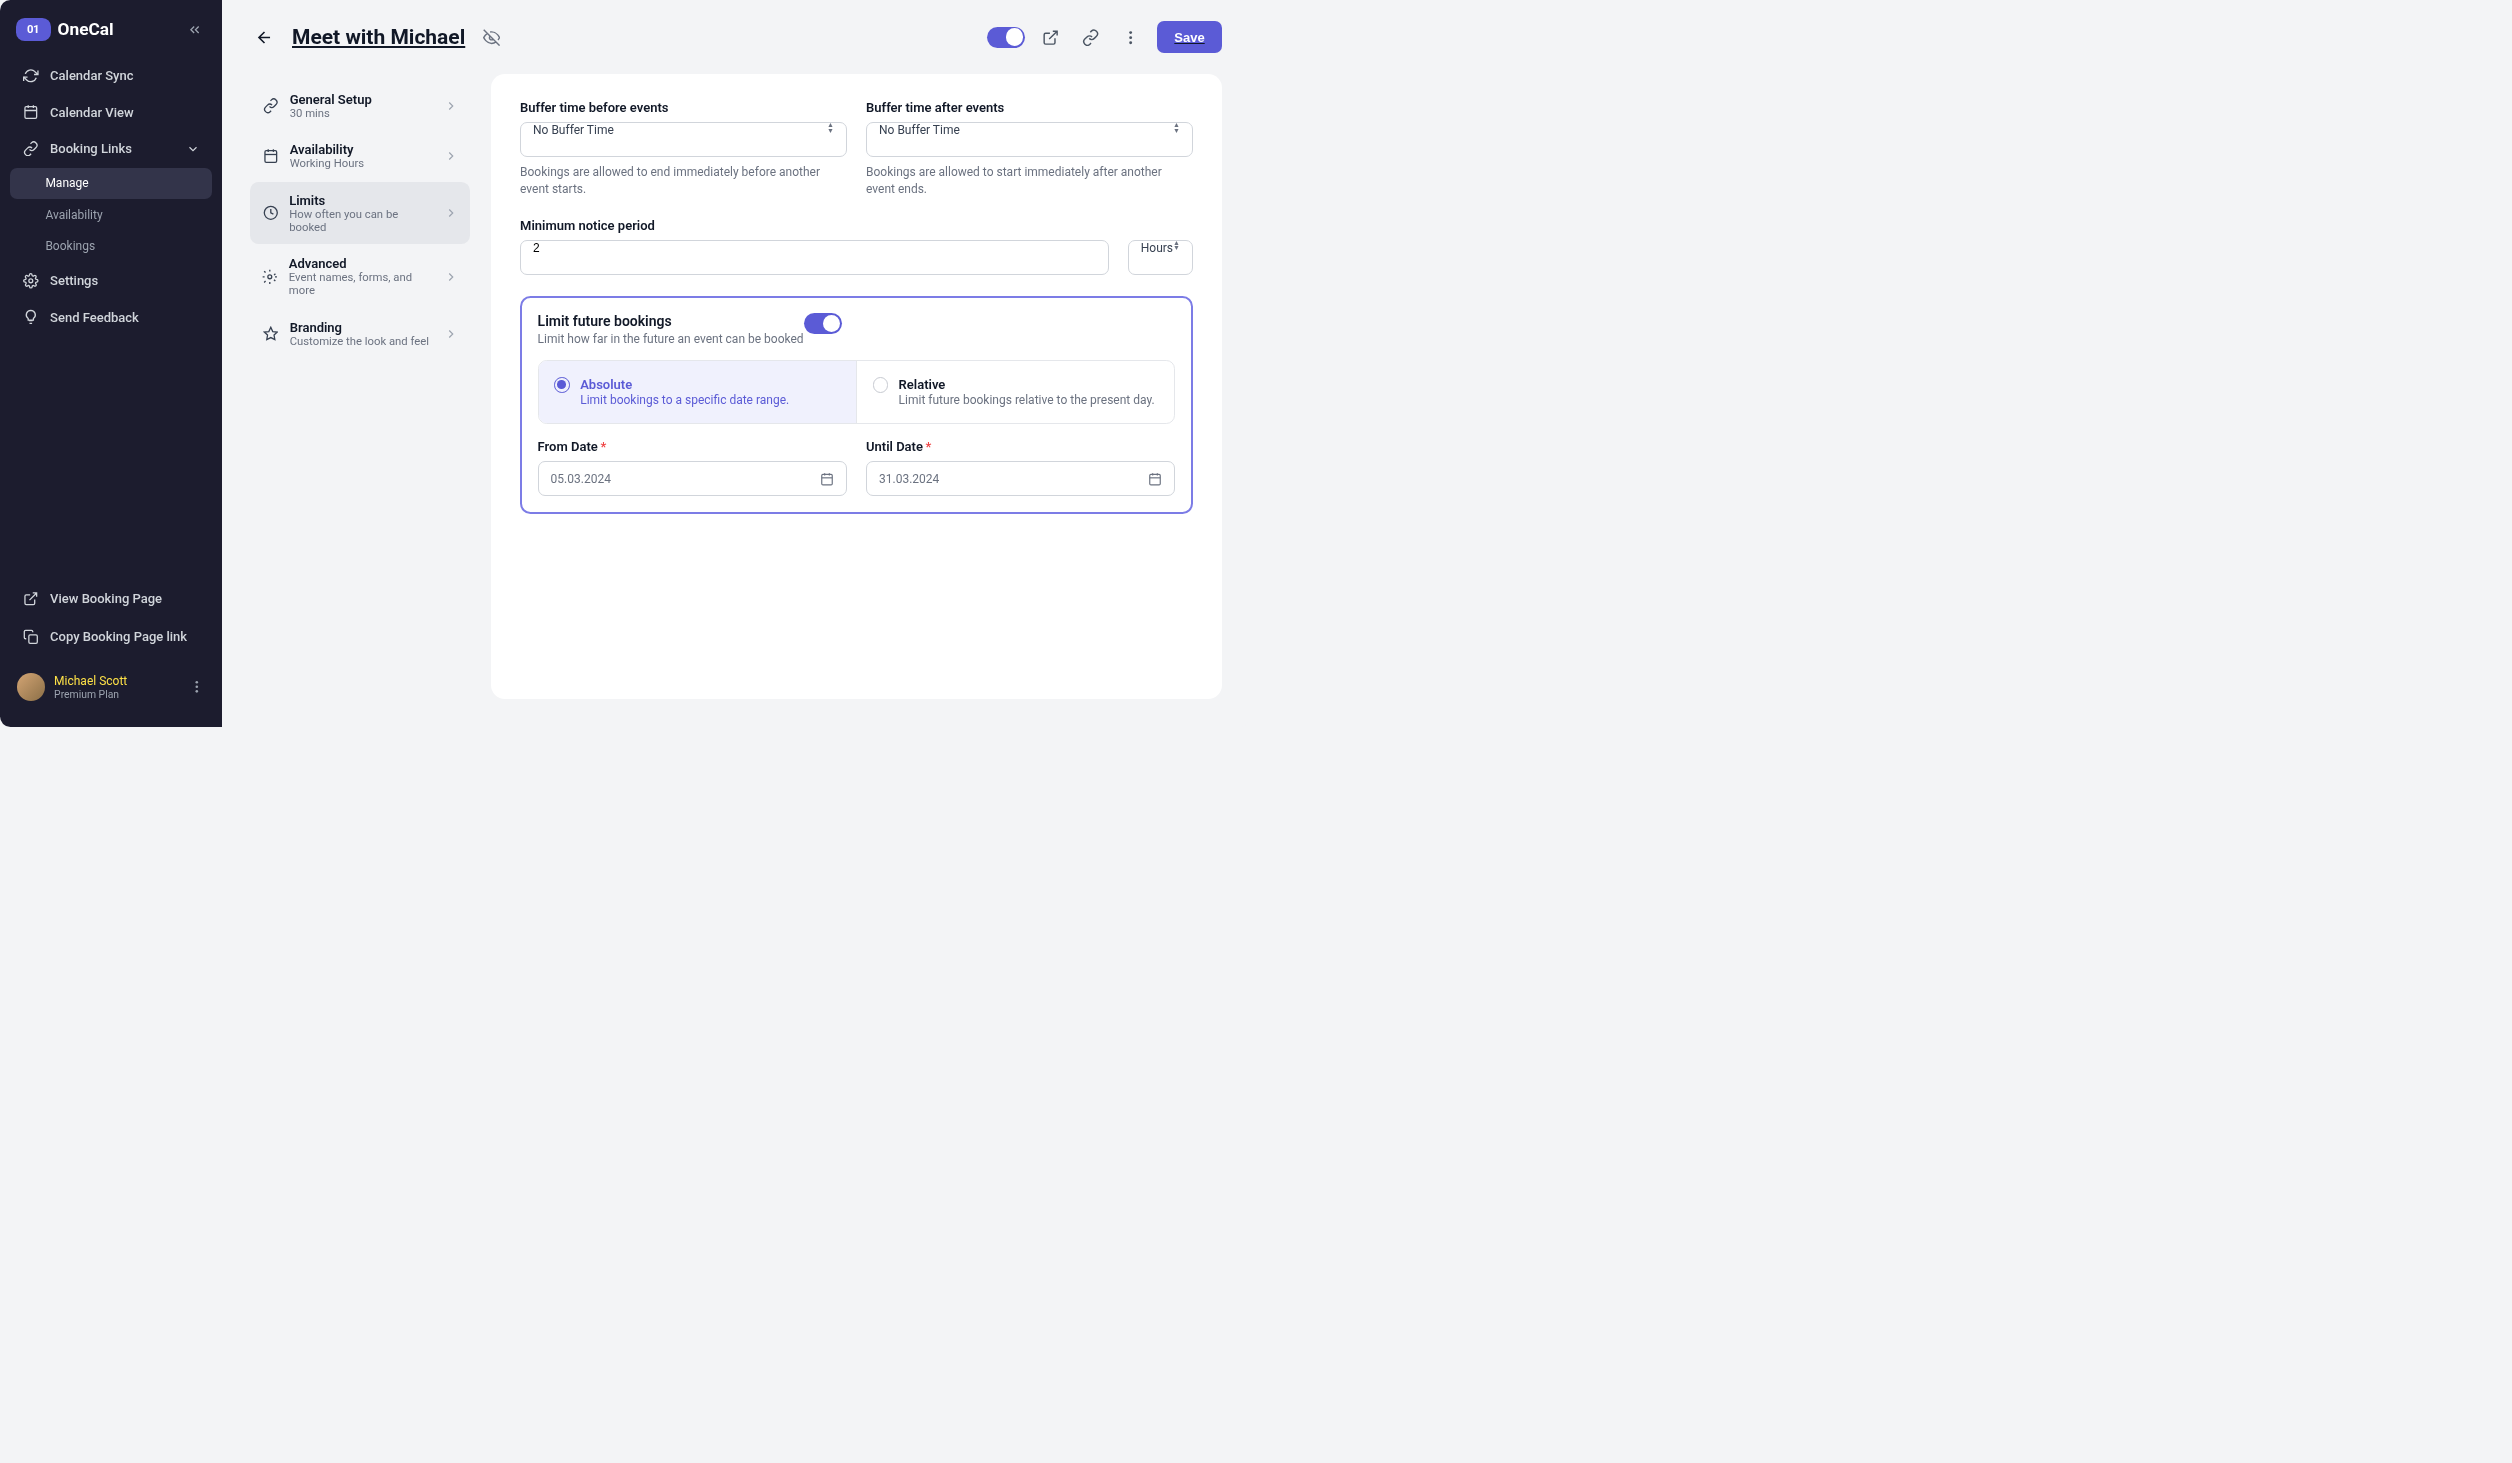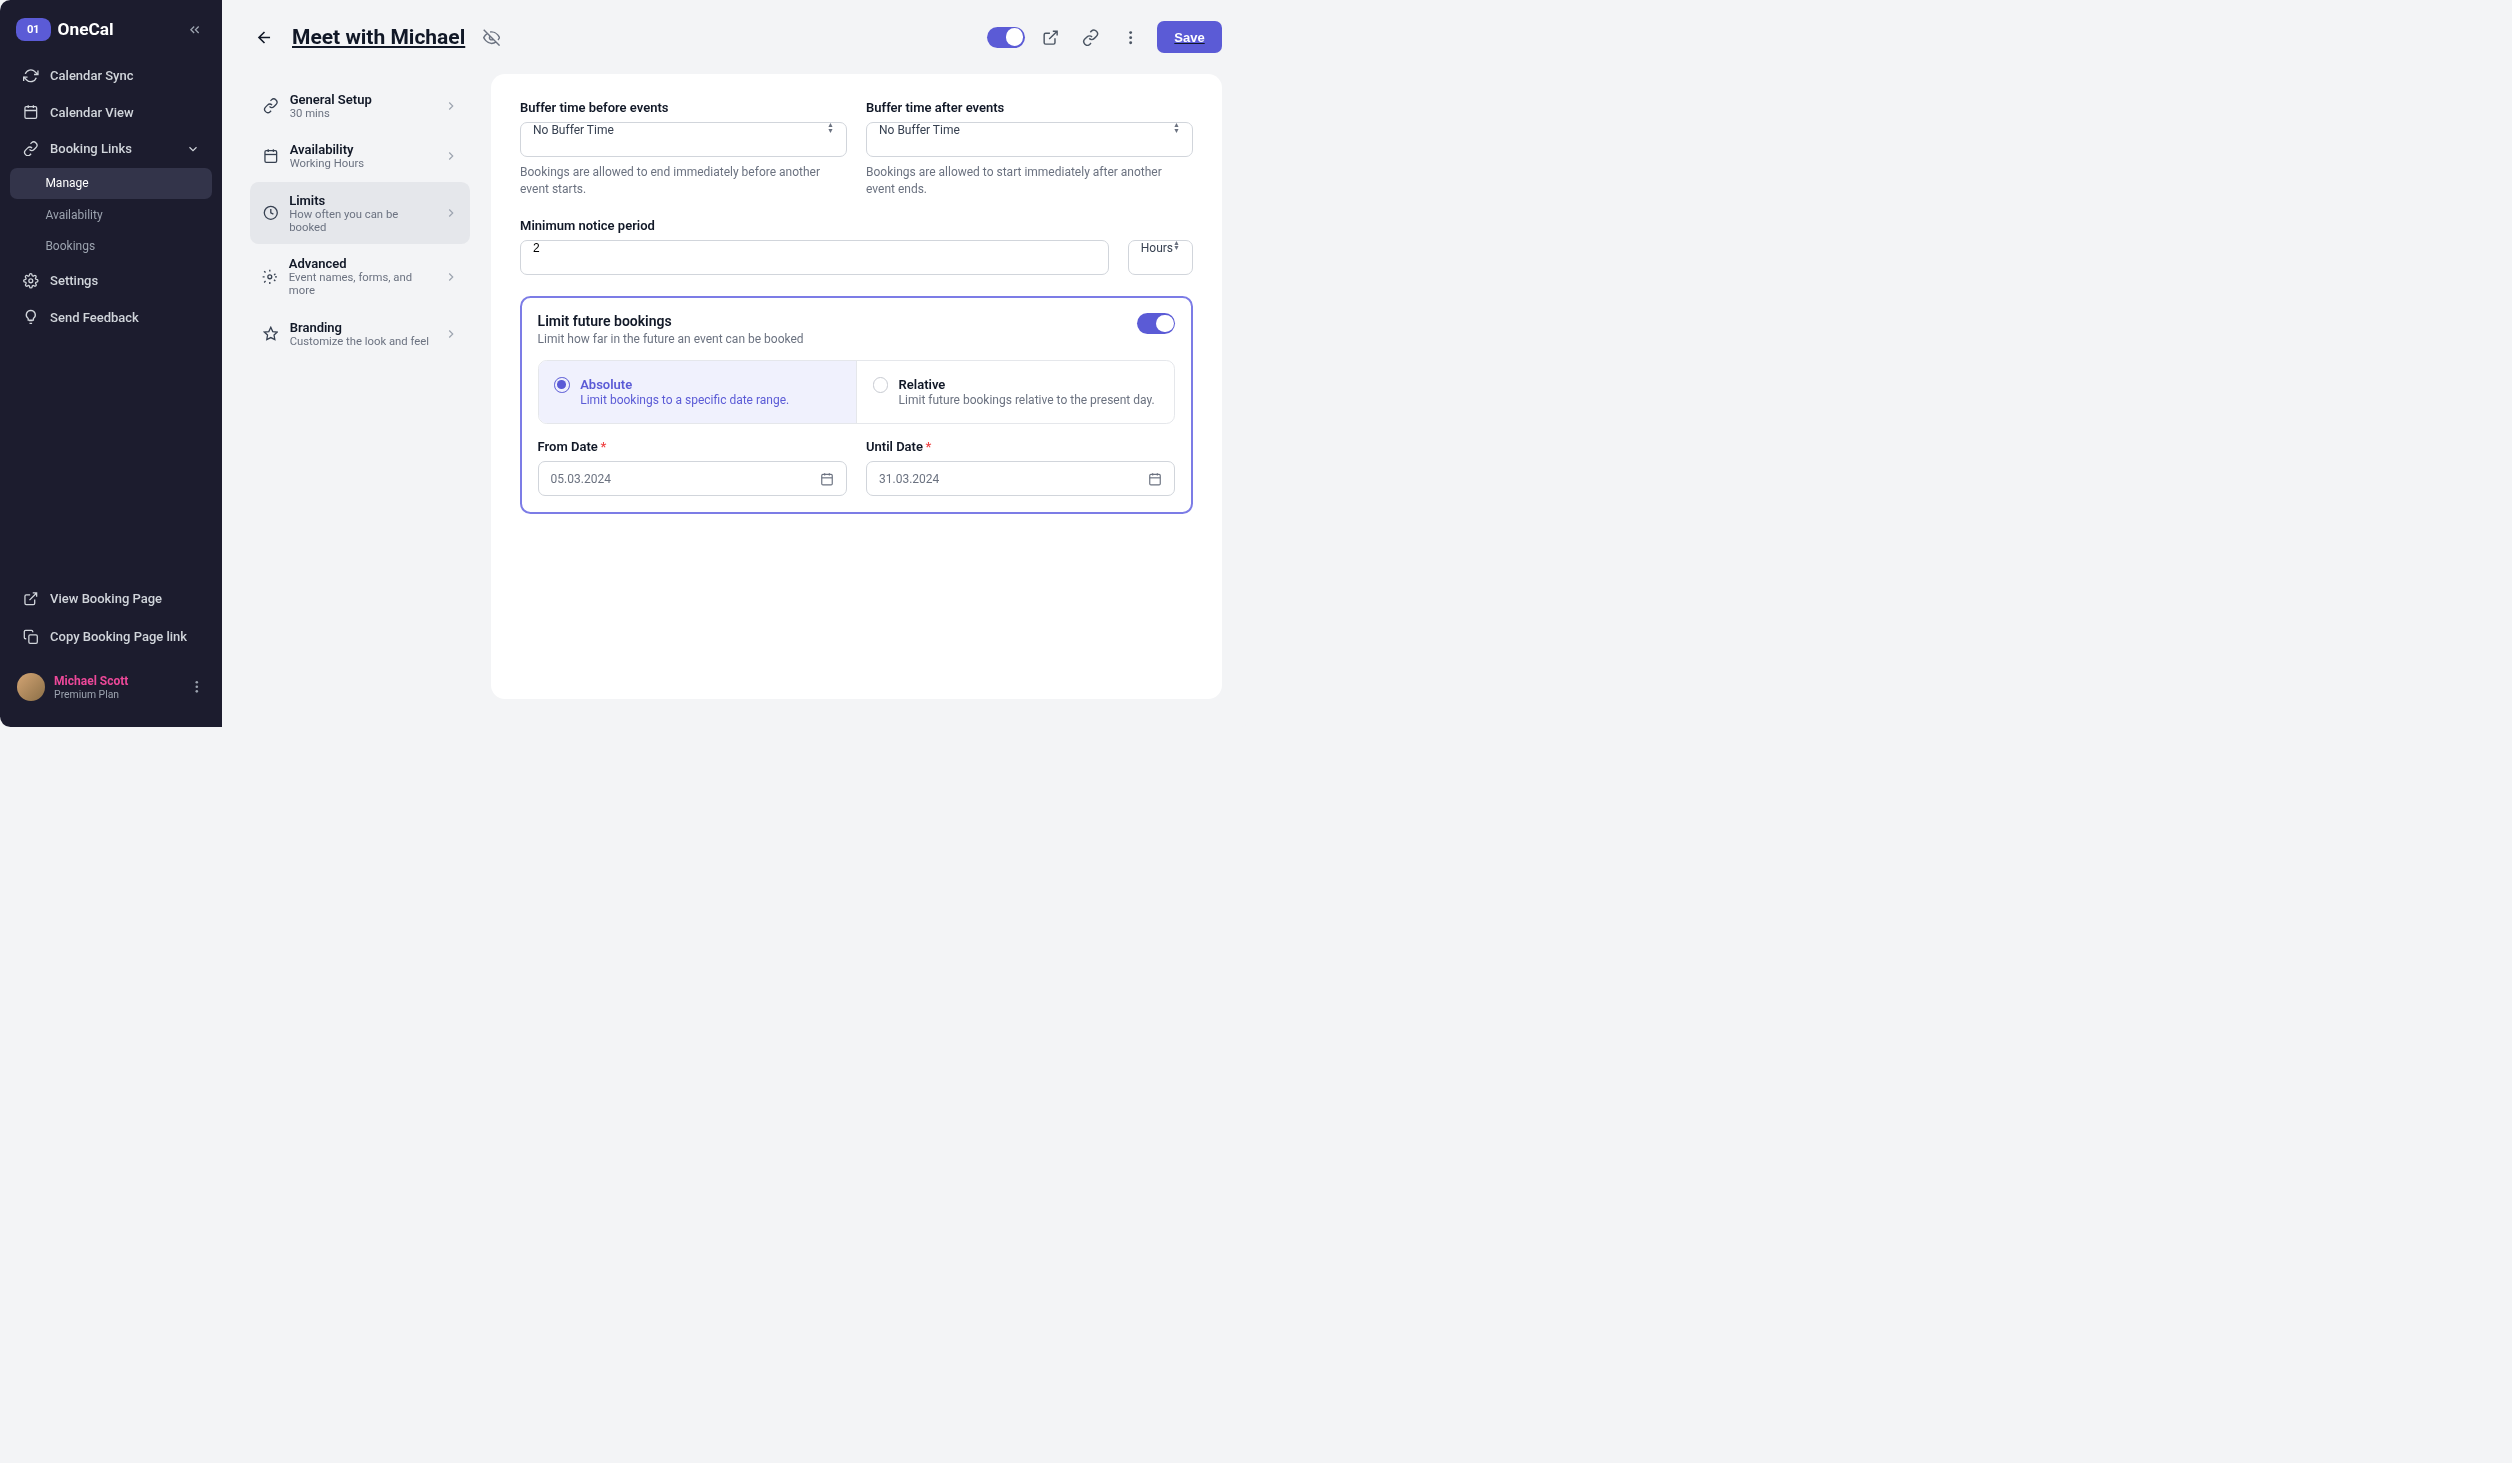--- a/index.html
+++ b/index.html
@@ -16,21 +16,21 @@
 .nav-item.expanded { }
 .nav-sub { margin-left: 0; }
 .nav-sub .nav-item { padding-left: 35px; font-weight: 400; color: #9ca3af; font-size: 12px; }
 .nav-sub .nav-item.active { background: #33344a; color: #fff; }
 .nav-icon { width: 17.3px; height: 17.3px; display: inline-flex; align-items: center; justify-content: center; flex-shrink: 0; }
 .chevron { margin-left: auto; }
 .sidebar-bottom { display: flex; flex-direction: column; gap: 3.5px; margin-top: 10.4px; }
 .user-row { display: flex; align-items: center; gap: 8.7px; padding: 8.7px 7px; margin-top: 7px; }
 .avatar { width: 28px; height: 28px; border-radius: 50%; background: linear-gradient(135deg,#d4a574,#8b6f47); }
 .user-info { display: flex; flex-direction: column; }
-.user-name { font-size: 12px; font-weight: 700; color: #ec4899; }
+.user-name { font-size: 12px; font-weight: 400; color: #fde047; }
 .user-plan { font-size: 10.4px; color: #9ca3af; }
 .user-more { margin-left: auto; color: #9ca3af; cursor: pointer; }
 
 .main { flex: 1; display: flex; flex-direction: column; background: #f3f4f6; }
 .topbar { display: flex; align-items: center; padding: 21px 28px; gap: 14px; text-decoration: underline; }
 .back-btn { width: 28px; height: 28px; display: flex; align-items: center; justify-content: center; cursor: pointer; }
 .page-title { font-size: 21px; font-weight: 700; }
 .eye-off { width: 17.3px; height: 17.3px; color: #6b7280; margin-left: 3.5px; }
 .top-right { margin-left: auto; display: flex; align-items: center; gap: 12px; }
 .toggle { width: 38px; height: 21px; border-radius: 10.4px; background: #5b5bd6; position: relative; cursor: pointer; }
@@ -51,21 +51,21 @@
 .panel { flex: 1; background: #fff; border-radius: 14px; padding: 26px 29px; display: flex; flex-direction: column; gap: 21px; }
 .row { display: flex; gap: 19px; }
 .field { flex: 1; display: flex; flex-direction: column; gap: 7px; }
 .field-label { font-size: 13px; font-weight: 600; color: #111827; }
 .field-help { font-size: 12px; color: #6b7280; line-height: 1.35; }
 .select, .input { width: 100%; height: 35px; border: 0.9px solid #d1d5db; border-radius: 7px; padding: 0 12px; font-size: 12px; color: #374151; background: #fff; display: flex; align-items: flex-start; justify-content: space-between; }
 .select-caret { display: flex; flex-direction: column; gap: 0; color: #6b7280; font-size: 7px; line-height: 5.2px; }
 .input input { border: none; outline: none; width: 100%; font-size: 12px; }
 
 .highlight-box { border: 2.6px solid #7c7ce6; border-radius: 10.4px; padding: 15.6px; background: #fff; }
-.limit-header { display: flex; align-items: flex-start; justify-content: space-between; margin-bottom: 14px; }
+.limit-header { display: flex; align-items: flex-start; margin-bottom: 14px; }
 .limit-title { font-size: 14px; font-weight: 600; }
 .limit-sub { font-size: 12px; color: #6b7280; margin-top: 2.6px; }
 
 .radio-row { display: flex; border: 0.9px solid #e5e7eb; border-radius: 8.7px; overflow: hidden; margin-bottom: 15.6px; }
 .radio-card { flex: 1; padding: 15.6px; display: flex; gap: 10.4px; cursor: pointer; }
 .radio-card.selected { background: #f0f1fd; }
 .radio-card + .radio-card { border-left: 0.9px solid #e5e7eb; }
 .radio-dot { width: 15.6px; height: 15.6px; border: 1.7px solid #c7cad1; border-radius: 50%; flex-shrink: 0; margin-top: 0.9px; position: relative; }
 .radio-card.selected .radio-dot { border-color: #5b5bd6; }
 .radio-card.selected .radio-dot::after { content: ''; position: absolute; width: 8.7px; height: 8.7px; background: #5b5bd6; border-radius: 50%; top: 1.7px; left: 1.7px; }

